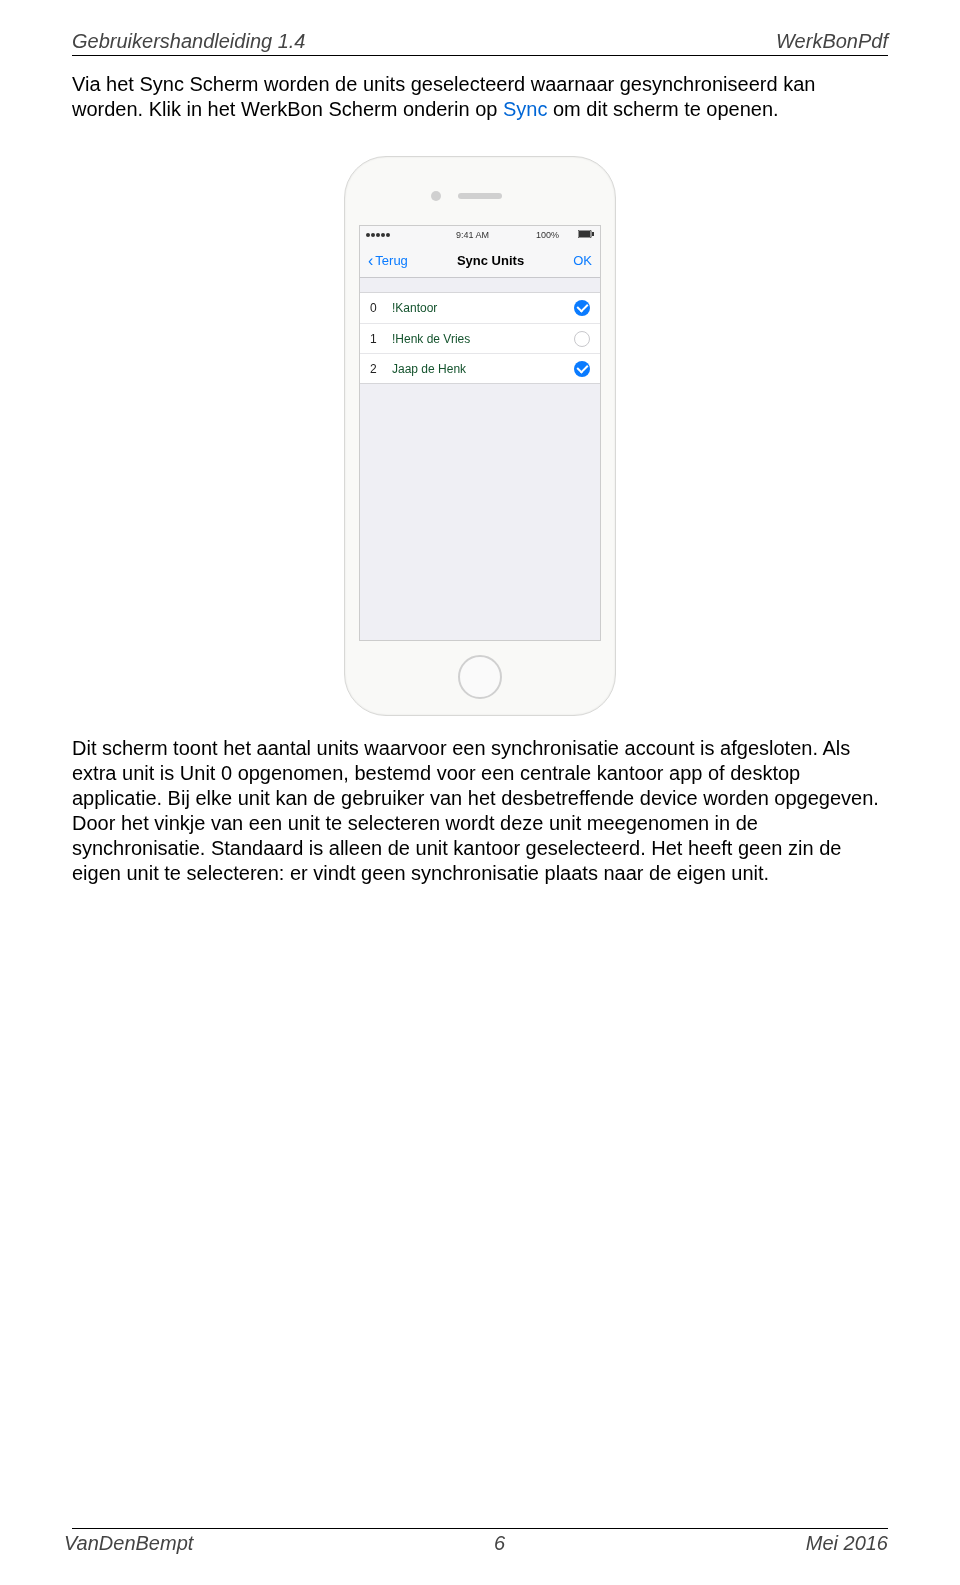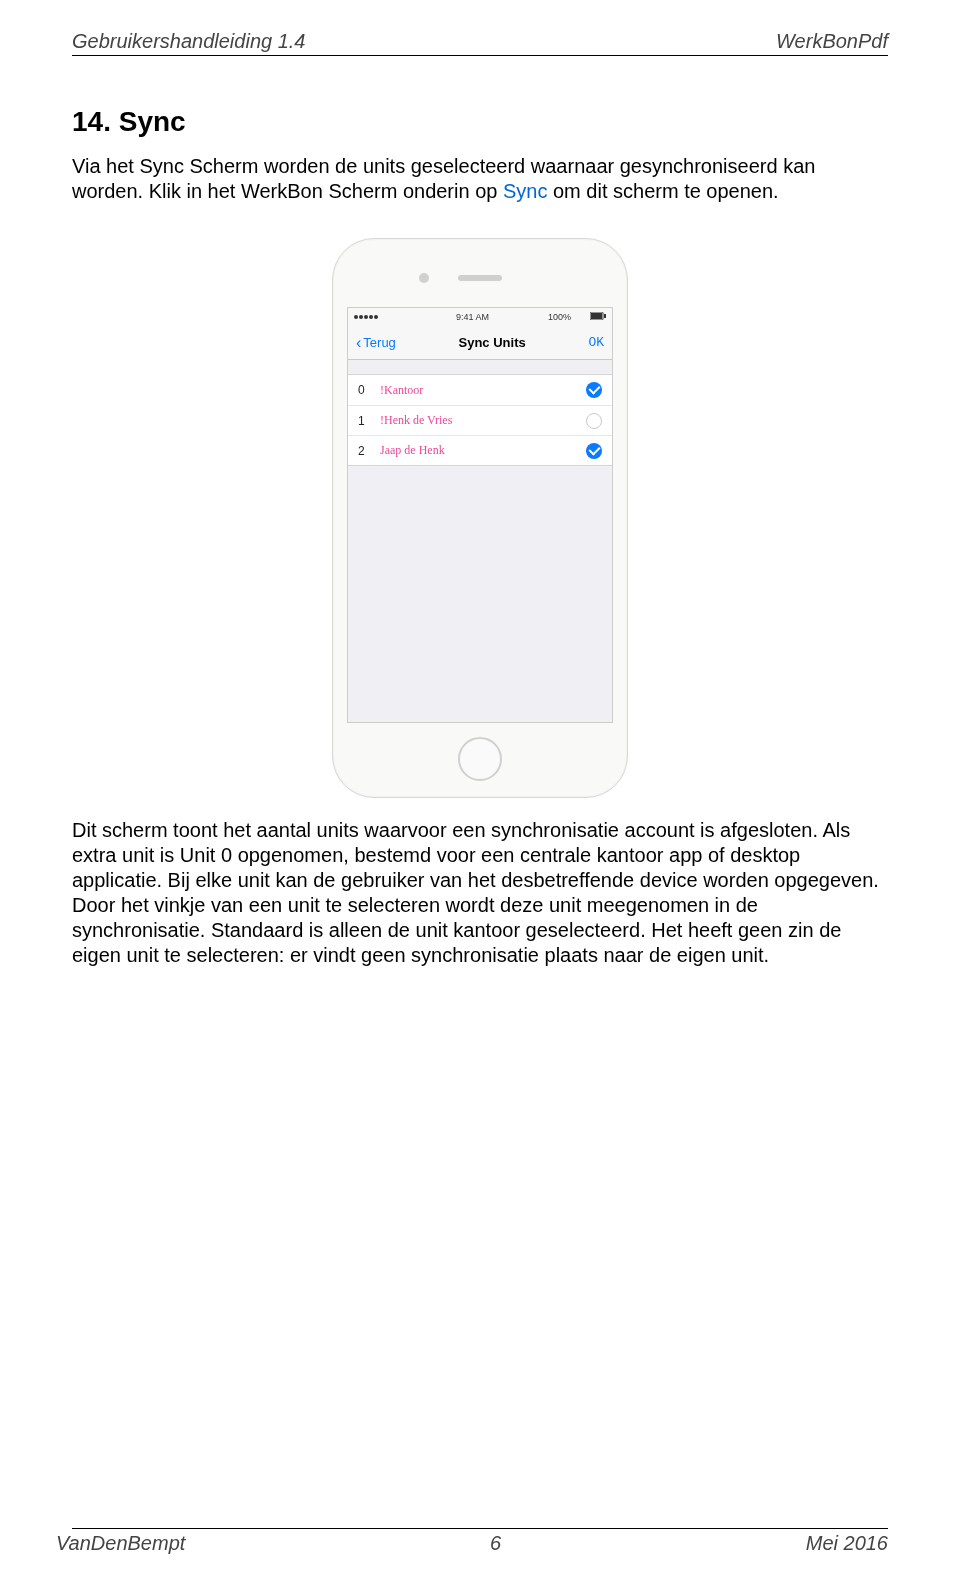--- a/index.html
+++ b/index.html
@@ -4,57 +4,56 @@
 <style>
   * { box-sizing: border-box; margin: 0; padding: 0; }
   html, body { width: 960px; height: 1585px; background: #fff; font-family: Arial, Helvetica, sans-serif; color: #000; }
   .page { position: relative; width: 960px; height: 1585px; padding: 30px 72px 0 72px; border-radius: 6px; }
   .hdr { display: flex; justify-content: space-between; font-style: italic; font-size: 20px; color: #444; }
   .hdr-line { border: none; border-top: 1px solid #000; margin-top: 2px; }
   .section-title { font-size: 28px; font-weight: bold; margin-top: 50px; }
   .para { font-size: 20px; line-height: 1.25; margin-top: 16px; }
   .link { color: #0066d6; }
   .phone-wrap { display: flex; justify-content: center; margin: 34px 0 20px 0; }
-  .phone { width: 296px; height: 560px; background: #f9f9f7; border: 1px solid #d8d8d6; border-radius: 42px; position: relative; box-shadow: inset 0 0 2px rgba(0,0,0,.1); }
+  .phone { width: 272px; height: 560px; background: #f9f9f7; border: 1px solid #d8d8d6; border-radius: 42px; position: relative; box-shadow: inset 0 0 2px rgba(0,0,0,.1); }
   .speaker { position: absolute; top: 36px; left: 50%; transform: translateX(-50%); width: 44px; height: 6px; background: #d0d0d0; border-radius: 3px; }
   .camera { position: absolute; top: 34px; left: 86px; width: 10px; height: 10px; background: #d0d0d0; border-radius: 50%; }
   .home { position: absolute; bottom: 16px; left: 50%; transform: translateX(-50%); width: 44px; height: 44px; border: 2px solid #d0d0d0; border-radius: 50%; background: #fafafa; }
   .screen { position: absolute; top: 68px; left: 14px; right: 14px; bottom: 74px; background: #efeff4; border: 1px solid #ccc; overflow: hidden; }
   .statusbar { height: 18px; background: #f7f7f8; display: flex; align-items: center; justify-content: space-between; padding: 0 6px; font-size: 9px; color: #333; }
   .sb-left, .sb-right { display: flex; align-items: center; gap: 19px; }
   .dots { display: flex; gap: 1px; }
   .dot { width: 4px; height: 4px; border-radius: 50%; background: #333; }
   .navbar { height: 34px; background: #f7f7f8; border-bottom: 1px solid #c8c8cc; display: flex; align-items: center; justify-content: space-between; padding: 0 8px; font-size: 13px; }
   .nav-back { color: #0a7bff; display: flex; align-items: center; gap: 2px; }
   .nav-back .chev { font-size: 16px; line-height: 1; }
   .nav-title { font-weight: 600; color: #000; }
-  .nav-ok { color: #0a7bff; font-family: Liberation Mono, monospace; }
+  .nav-ok { color: #0a7bff; }
   .list { margin-top: 14px; border-top: 1px solid #d6d6d9; border-bottom: 1px solid #d6d6d9; background: #fff; }
   .row { display: flex; align-items: center; height: 30px; padding: 0 10px; font-size: 12px; }
   .row + .row { border-top: 1px solid #e6e6e9; }
   .row .idx { width: 16px; color: #222; }
-  .row .name { flex: 1; color: #ec4899; padding-left: 6px; font-family: Liberation Serif, serif; }
+  .row .name { flex: 1; color: #14532d; padding-left: 6px; }
   .chk { width: 16px; height: 16px; border-radius: 50%; display: flex; align-items: center; justify-content: center; }
   .chk.on { background: #0a7bff; }
   .chk.on::after { content: ""; width: 5px; height: 8px; border: solid #fff; border-width: 0 2px 2px 0; transform: rotate(45deg) translate(-1px,-1px); }
   .chk.off { border: 1.5px solid #c8c8cc; }
   .ftr-line { position: absolute; left: 72px; right: 72px; bottom: 56px; border: none; border-top: 1px solid #000; }
-  .ftr { position: absolute; left: 56px; right: 72px; bottom: 30px; display: flex; justify-content: space-between; font-style: italic; font-size: 20px; color: #444; }
+  .ftr { position: absolute; left: 64px; right: 72px; bottom: 30px; display: flex; justify-content: space-between; font-style: italic; font-size: 20px; color: #444; }
 </style>
 </head>
 <body>
 
 <div class="page">
   <div class="hdr">
     <span>Gebruikershandleiding 1.4</span>
     <span>WerkBonPdf</span>
   </div>
   <hr class="hdr-line">
 
-  <h2 class="section-title">14. Sync</h2>
 
   <p class="para">
     <span>Via het Sync Scherm worden de units geselecteerd waarnaar gesynchroniseerd kan worden. Klik in het WerkBon Scherm onderin op </span><span class="link">Sync</span><span> om dit scherm te openen.</span>
   </p>
 
   <div class="phone-wrap">
     <div class="phone">
       <div class="camera"></div>
       <div class="speaker"></div>
       <div class="screen">

